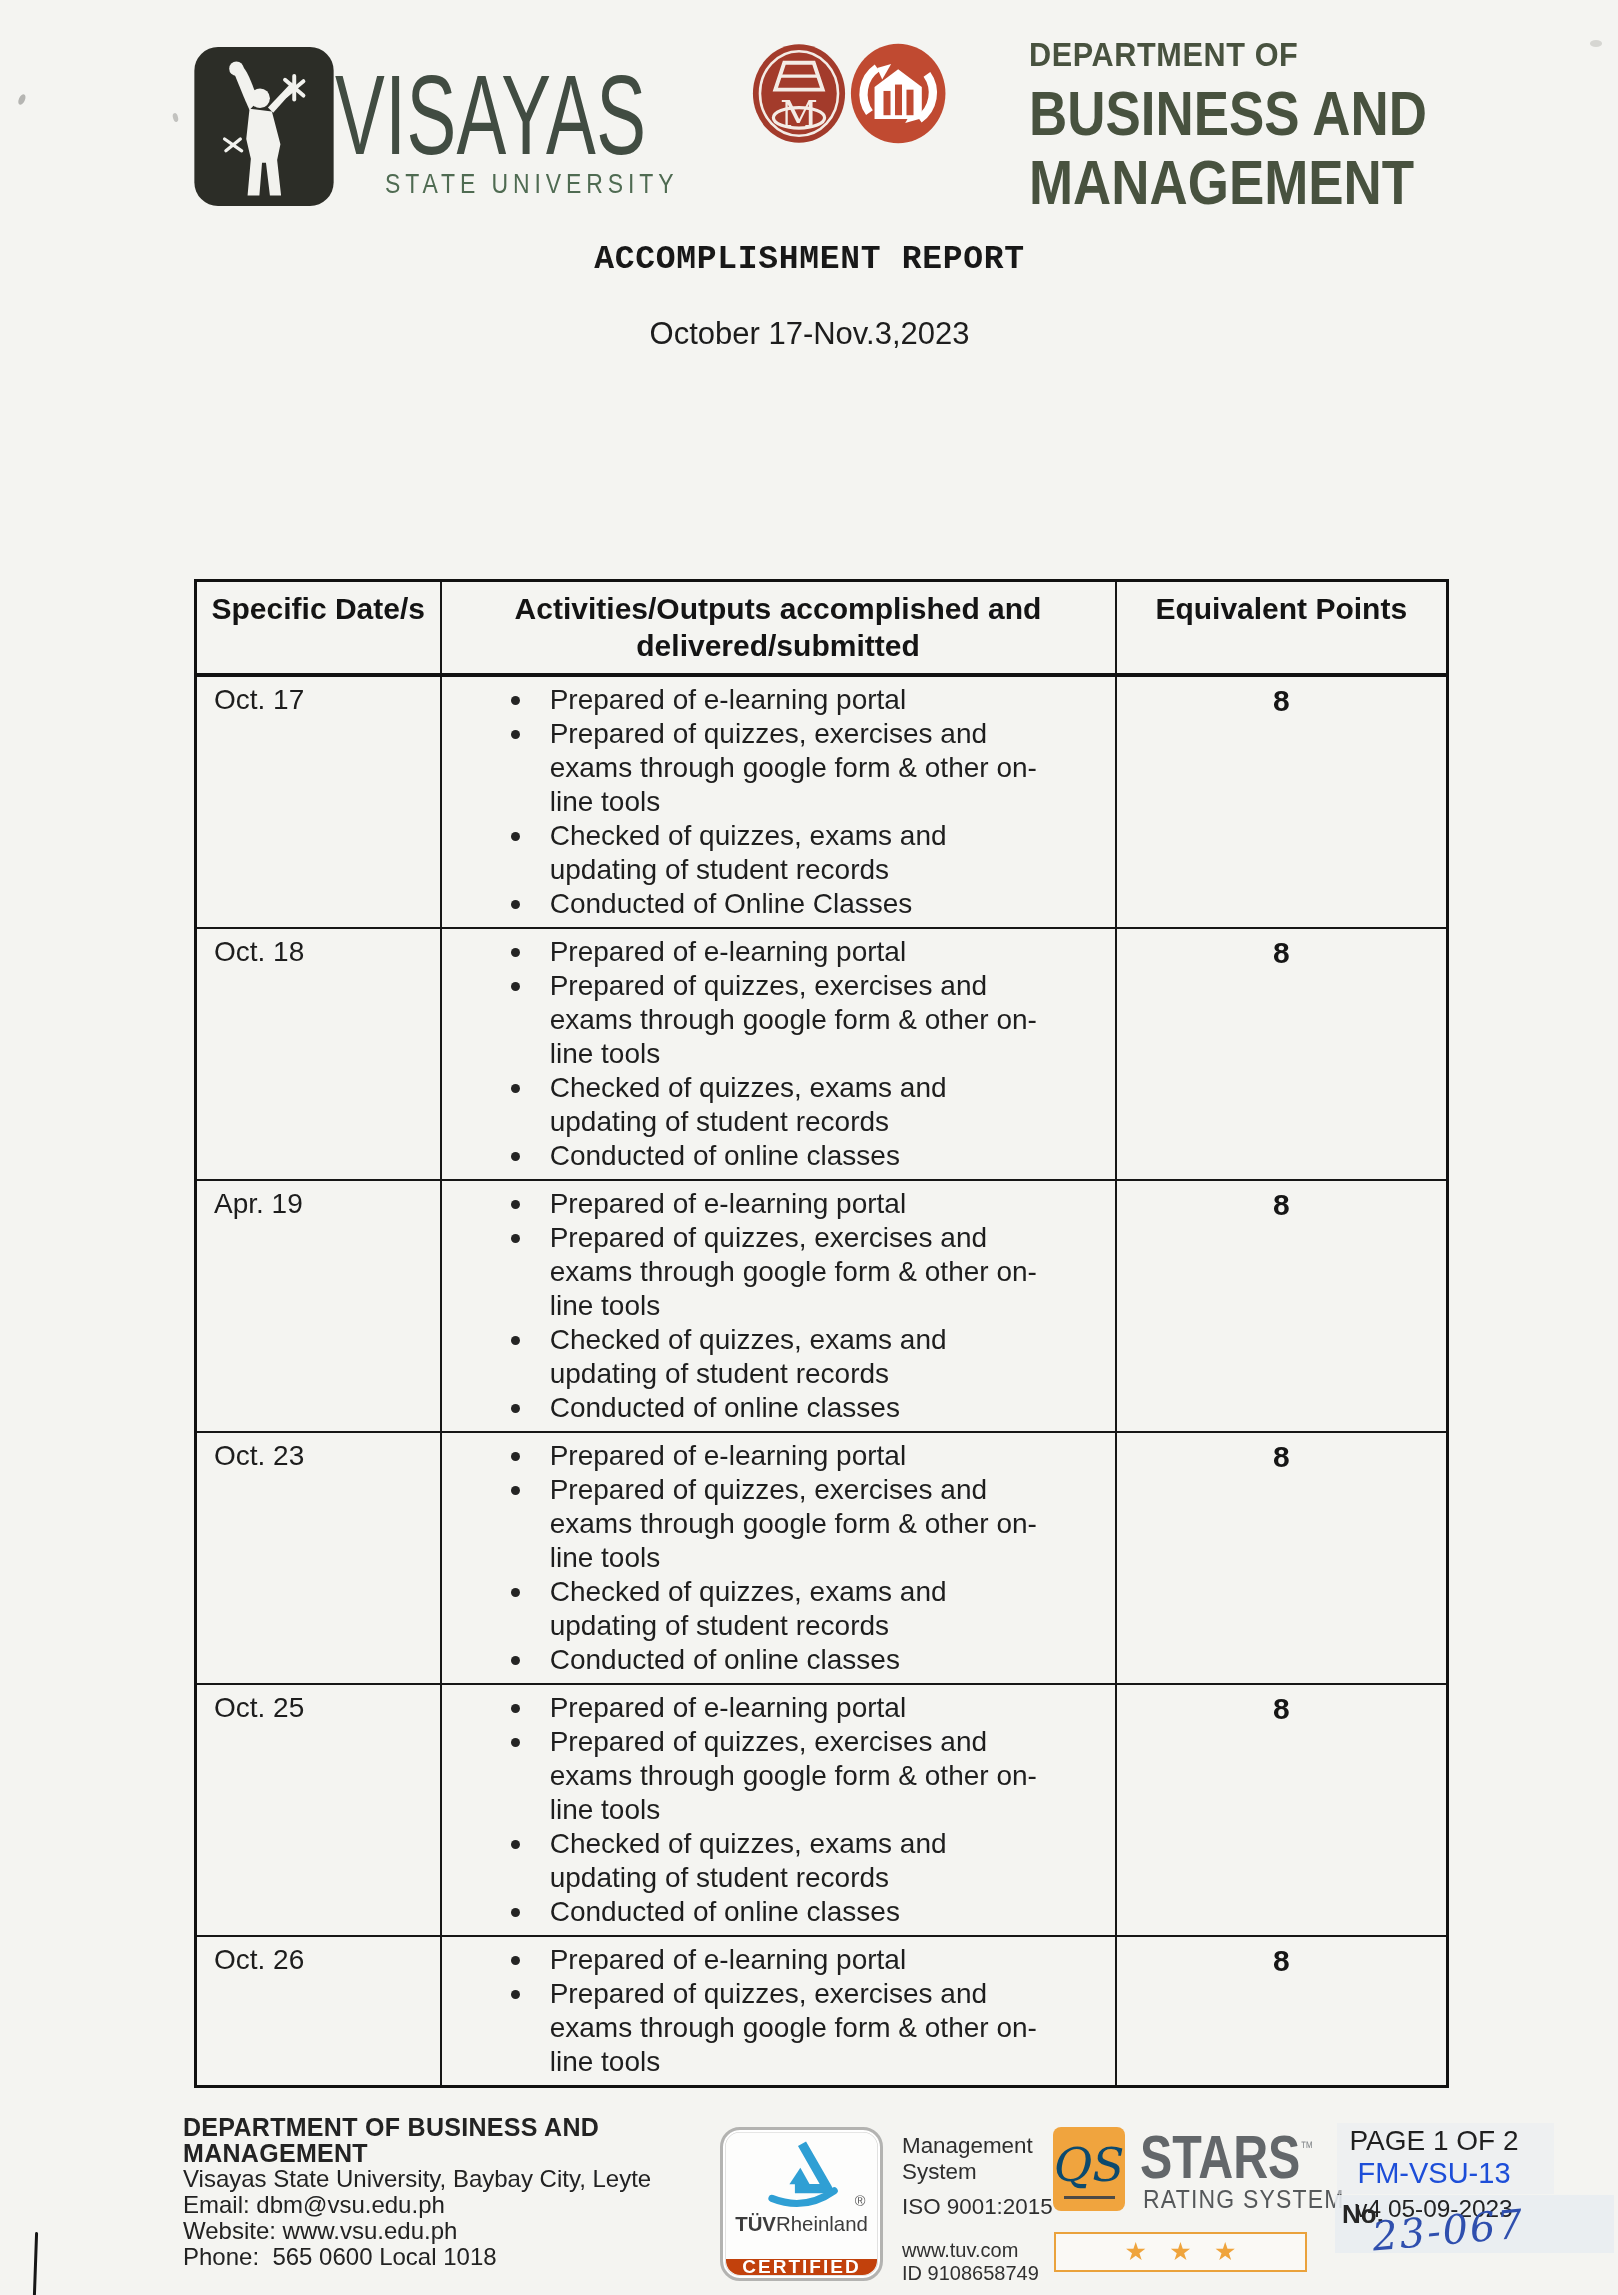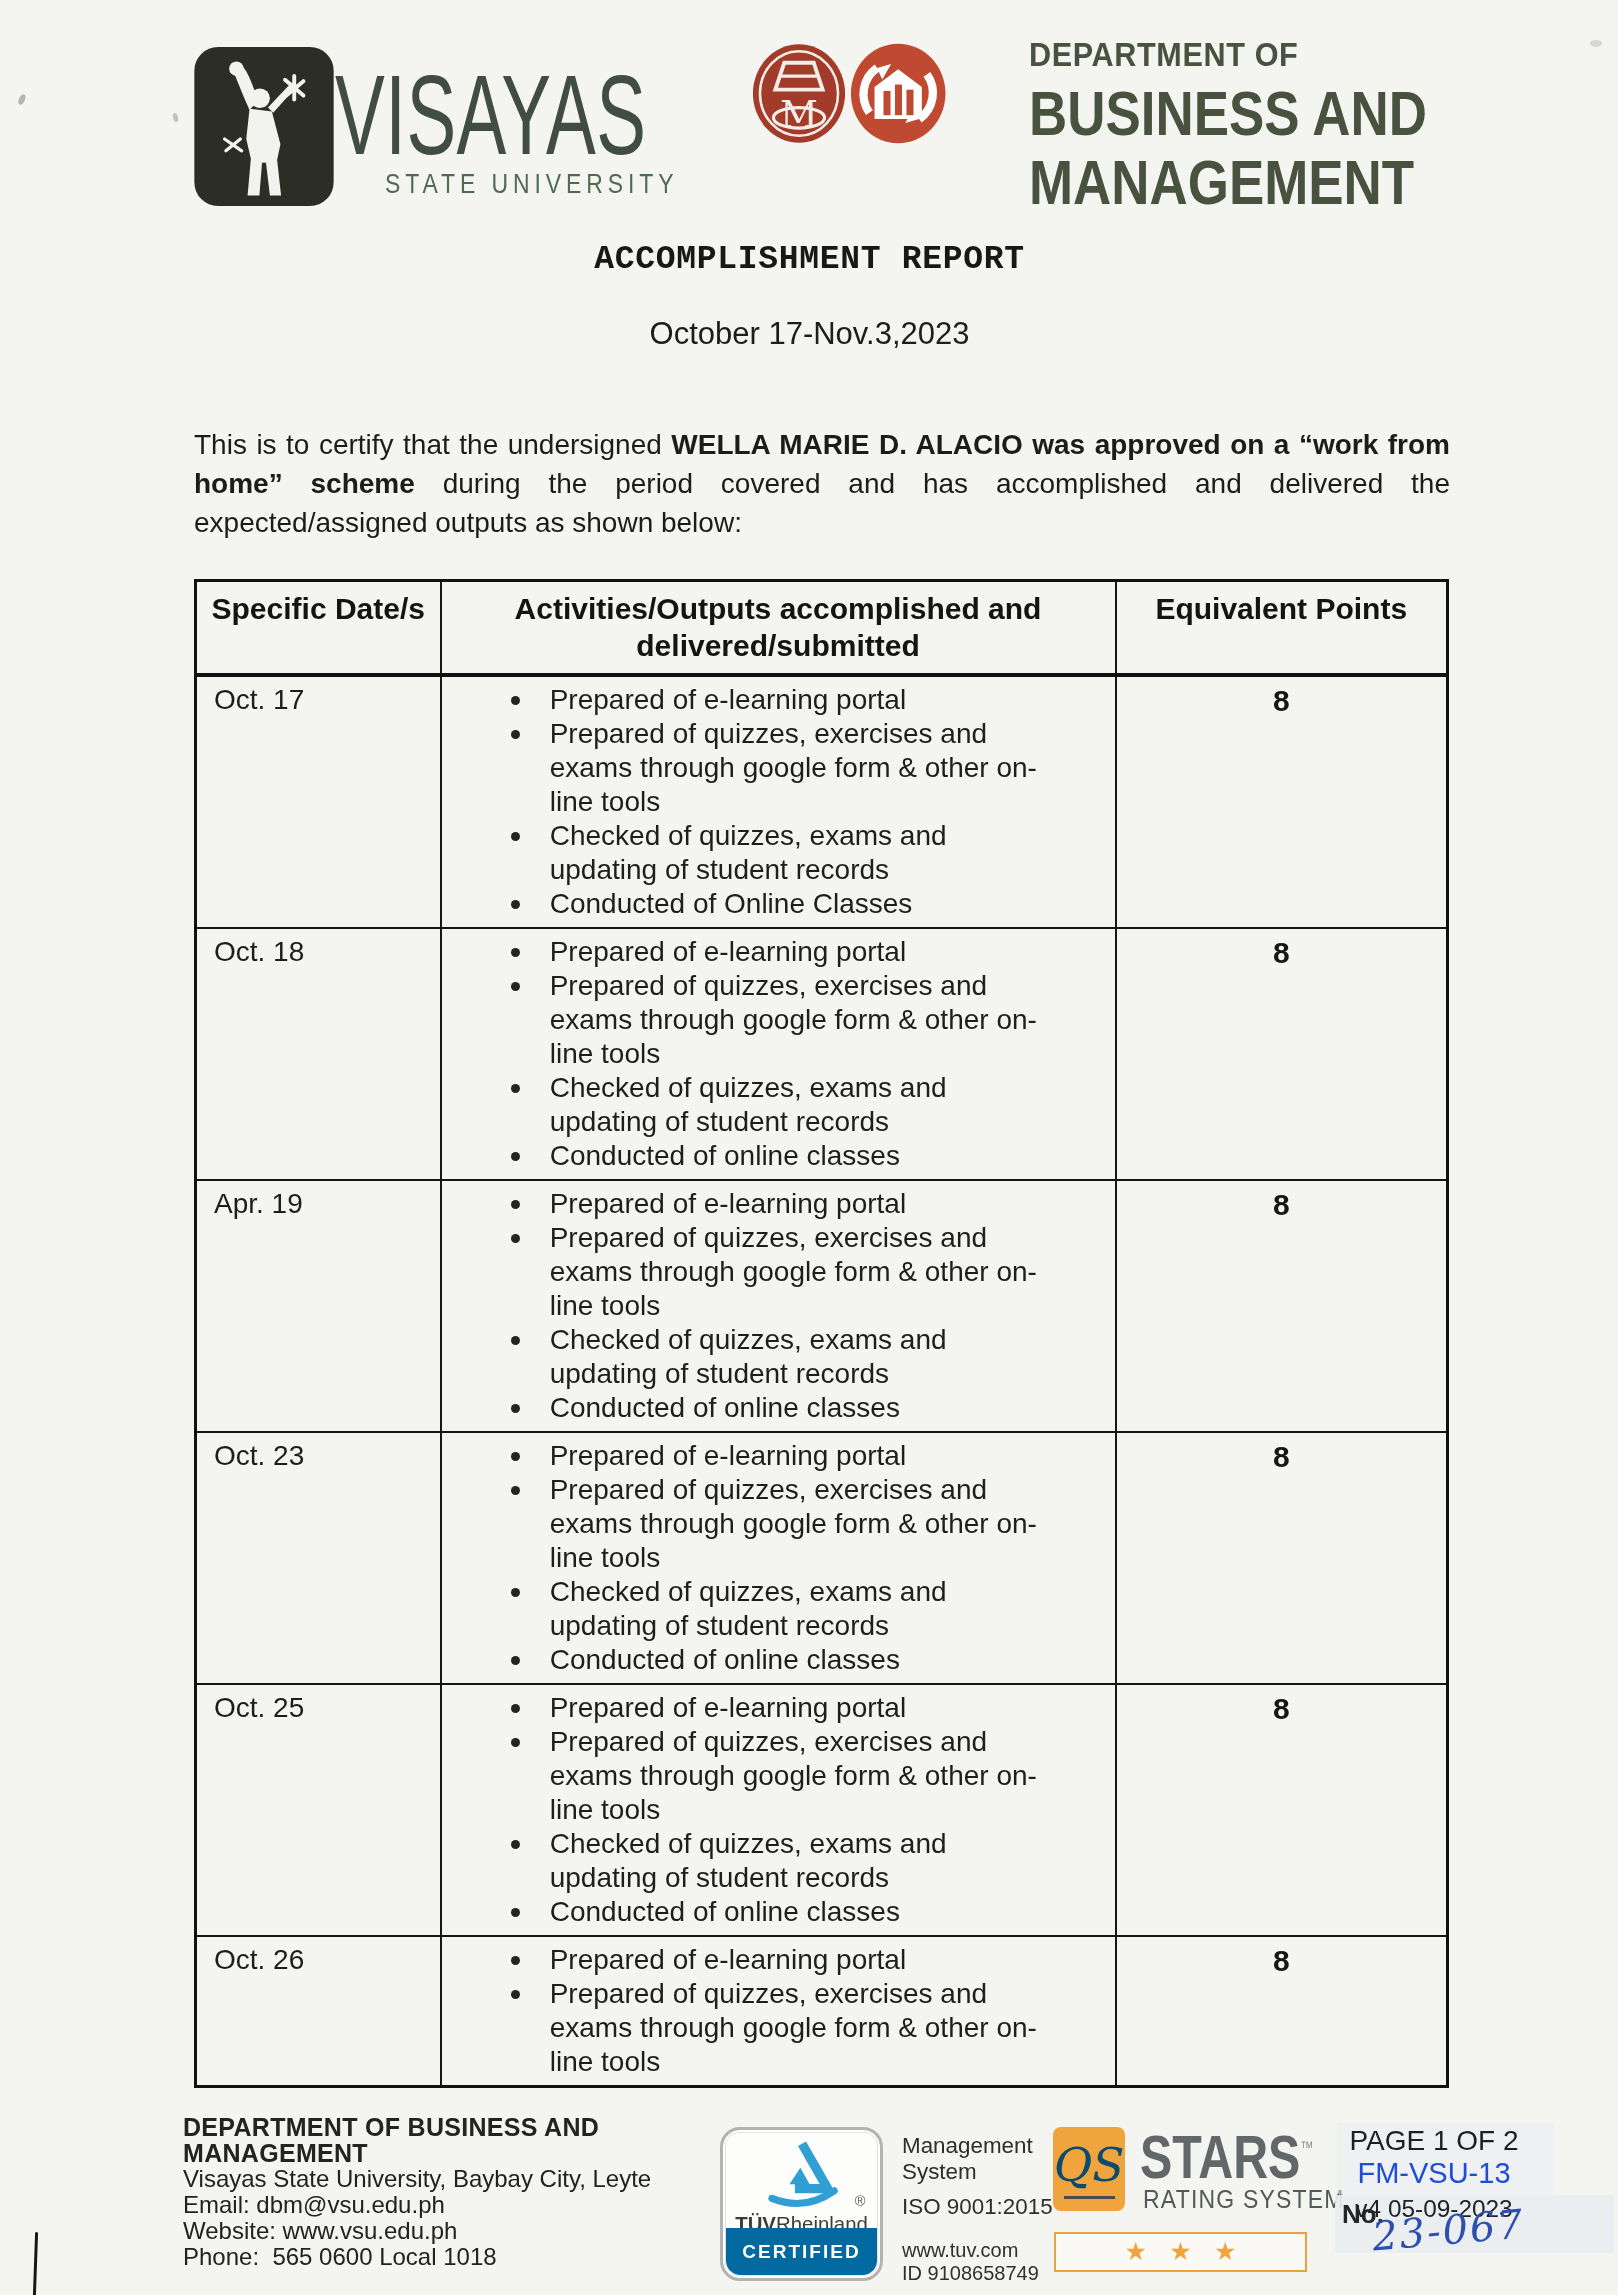--- a/index.html
+++ b/index.html
@@ -65,21 +65,21 @@
   .tuv-badge{
     position:absolute;left:720px;top:2127px;width:157px;height:148px;
     border:3.3px solid #b3b3b1;border-radius:20px;background:#fdfdfc;overflow:hidden;
     box-shadow:inset 0 0 0 2px #ffffff, inset 0 0 0 2.6px #cfcfcd;
   }
   .tuv-tri{position:absolute;left:50%;top:5.3px;transform:translateX(-50%);}
   .tuv-reg{position:absolute;right:14.5px;top:63px;font-size:14.5px;color:#5a5a5a;}
   .tuv-brand{position:absolute;left:0;top:83px;width:100%;text-align:center;font-size:20.4px;color:#3c3c3c;white-space:nowrap;}
   .tuv-brand b{font-weight:bold;}
   .tuv-band{
-    position:absolute;left:2.6px;right:2.6px;bottom:2.6px;height:47px;background:#0369a1;
+    position:absolute;left:2.6px;right:2.6px;bottom:2.6px;height:16px;background:#c2410c;
     border-radius:0 0 14.5px 14.5px;display:flex;align-items:center;justify-content:center;
   }
   .tuv-band span{color:#fff;font-weight:bold;font-size:19px;letter-spacing:2px;}
   
   .ms-block{position:absolute;left:902px;top:2133px;color:#2e2e2e;}
   .ms-block .ms1{font-size:22.4px;line-height:26px;}
   .ms-block .iso{font-size:22.4px;margin-top:9.2px;}
   .ms-sub{position:absolute;left:902px;top:2239px;color:#303030;}
   .ms-sub div{font-size:20px;line-height:23px;}
   
@@ -176,21 +176,20 @@
 
   <div class="dept-block">
     <div><span class="dept-small">DEPARTMENT OF</span></div>
     <div><span class="dept-big">BUSINESS AND</span></div>
     <div><span class="dept-big dept-big2">MANAGEMENT</span></div>
   </div>
 
   <div class="doc-title">ACCOMPLISHMENT REPORT</div>
   <div class="doc-period">October 17-Nov.3,2023</div>
 
-  <p class="intro"><span>This is to certify that the undersigned </span><b>WELLA MARIE D. ALACIO was approved on a “work from home” scheme</b><span> during the period covered and has accomplished and delivered the expected/assigned outputs as shown below:</span></p>
 
   <table class="report-table">
     <colgroup>
         <col class="col-date">
         <col class="col-act">
         <col class="col-pts">
       </colgroup>
     <thead>
       <tr>
         <th>Specific Date/s</th>

